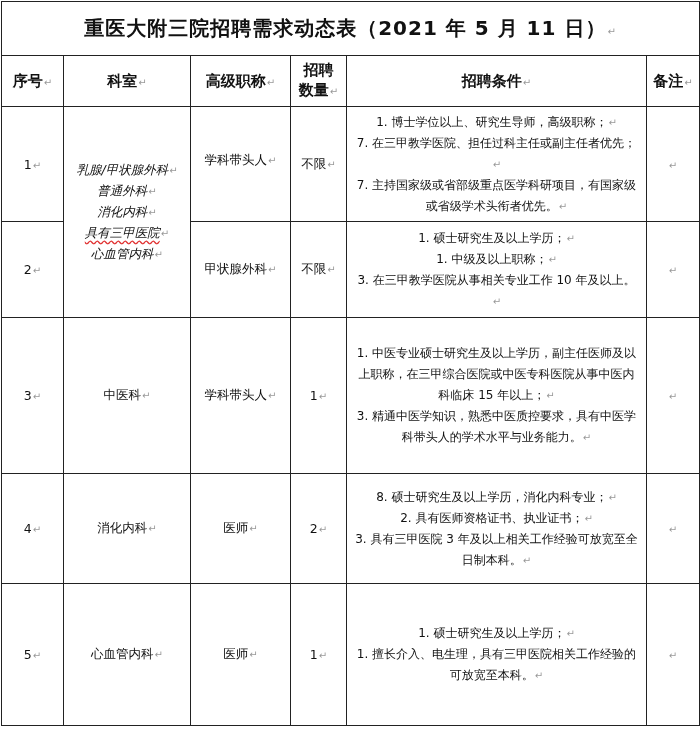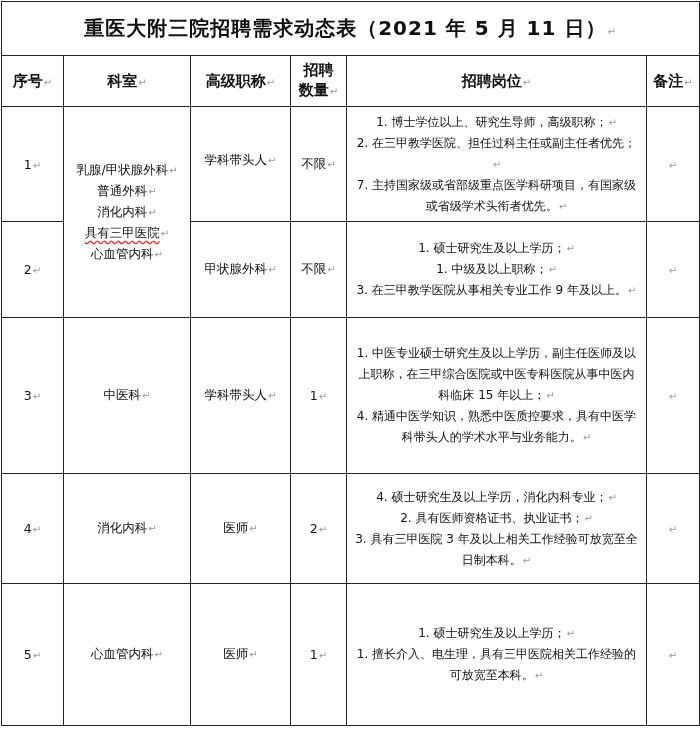--- a/index.html
+++ b/index.html
@@ -18,21 +18,21 @@
     font-weight: normal;
   }
   .title-cell {
     height: 53px;
     font-size: 20px; font-weight: bold !important; letter-spacing: 1px;
   }
   .hdr { height: 50px; font-size: 15px; font-weight: bold !important; }
   .hdr .two { display: inline-block; line-height: 20px; }
   .mark { color: #999; font-size: 10px; font-weight: normal; margin-left: 1px; }
   .cell { font-size: 12.5px; }
-  .dept-lines { line-height: 20px; font-size: 12.5px; }
+  .dept-lines { line-height: 20px; font-size: 12.5px; font-style: italic; }
   .cond {
     text-align: center;
     font-size: 12px; line-height: 21px;
     padding: 4px 6px !important;
   }
   .cond div { white-space: normal; }
   .rline { text-decoration: underline wavy #e03030; text-underline-offset: 3px; }
   .note { color: #999; font-size: 10px; }
 </style>
 </head>
@@ -51,74 +51,74 @@
       <tr>
     <td class="title-cell" colspan="6">
       <span>重医大附三院招聘需求动态表（2021 年 5 月 11 日）</span><span class="mark">↵</span>
     </td>
   </tr>
   <tr>
     <th class="hdr"><span>序号</span><span class="mark">↵</span></th>
     <th class="hdr"><span>科室</span><span class="mark">↵</span></th>
     <th class="hdr"><span>高级职称</span><span class="mark">↵</span></th>
     <th class="hdr"><span class="two"><span>招聘</span><br><span>数量</span><span class="mark">↵</span></span></th>
-    <th class="hdr"><span>招聘岗位</span><span class="mark">↵</span></th>
+    <th class="hdr"><span>招聘条件</span><span class="mark">↵</span></th>
     <th class="hdr"><span>备注</span><span class="mark">↵</span></th>
   </tr>
 
   <tr style="height:115px">
     <td class="cell"><span>1</span><span class="mark">↵</span></td>
     <td class="dept-lines" rowspan="2">
       <div><span>乳腺/甲状腺外科</span><span class="mark">↵</span></div>
       <div><span>普通外科</span><span class="mark">↵</span></div>
       <div><span>消化内科</span><span class="mark">↵</span></div>
       <div><span class="rline">具有三甲医院</span><span class="mark">↵</span></div>
       <div><span>心血管内科</span><span class="mark">↵</span></div>
     </td>
     <td class="cell" style="vertical-align:top;padding-top:45px"><span>学科带头人</span><span class="mark">↵</span></td>
     <td class="cell"><span>不限</span><span class="mark">↵</span></td>
     <td class="cond">
       <div><span>1. 博士学位以上、研究生导师，高级职称；</span><span class="mark">↵</span></div>
-      <div><span>2. 在三甲教学医院、担任过科主任或副主任者优先；</span><span class="mark">↵</span></div>
+      <div><span>7. 在三甲教学医院、担任过科主任或副主任者优先；</span><span class="mark">↵</span></div>
       <div><span>7. 主持国家级或省部级重点医学科研项目，有国家级或省级学术头衔者优先。</span><span class="mark">↵</span></div>
     </td>
     <td class="cell"><span></span><span class="note">↵</span></td>
   </tr>
 
   <tr style="height:96px">
     <td class="cell"><span>2</span><span class="mark">↵</span></td>
     <td class="cell"><span>甲状腺外科</span><span class="mark">↵</span></td>
     <td class="cell"><span>不限</span><span class="mark">↵</span></td>
     <td class="cond">
       <div><span>1. 硕士研究生及以上学历；</span><span class="mark">↵</span></div>
       <div><span>1. 中级及以上职称；</span><span class="mark">↵</span></div>
-      <div><span>3. 在三甲教学医院从事相关专业工作 9 年及以上。</span><span class="mark">↵</span></div>
+      <div><span>3. 在三甲教学医院从事相关专业工作 10 年及以上。</span><span class="mark">↵</span></div>
     </td>
     <td class="cell"><span></span><span class="note">↵</span></td>
   </tr>
 
   <tr style="height:156px">
     <td class="cell"><span>3</span><span class="mark">↵</span></td>
     <td class="cell"><span>中医科</span><span class="mark">↵</span></td>
     <td class="cell"><span>学科带头人</span><span class="mark">↵</span></td>
     <td class="cell"><span>1</span><span class="mark">↵</span></td>
     <td class="cond">
       <div><span>1. 中医专业硕士研究生及以上学历，副主任医师及以上职称，在三甲综合医院或中医专科医院从事中医内科临床 15 年以上；</span><span class="mark">↵</span></div>
-      <div><span>4. 精通中医学知识，熟悉中医质控要求，具有中医学科带头人的学术水平与业务能力。</span><span class="mark">↵</span></div>
+      <div><span>3. 精通中医学知识，熟悉中医质控要求，具有中医学科带头人的学术水平与业务能力。</span><span class="mark">↵</span></div>
     </td>
     <td class="cell"><span></span><span class="note">↵</span></td>
   </tr>
 
   <tr style="height:110px">
     <td class="cell"><span>4</span><span class="mark">↵</span></td>
     <td class="cell"><span>消化内科</span><span class="mark">↵</span></td>
     <td class="cell"><span>医师</span><span class="mark">↵</span></td>
     <td class="cell"><span>2</span><span class="mark">↵</span></td>
     <td class="cond">
-      <div><span>4. 硕士研究生及以上学历，消化内科专业；</span><span class="mark">↵</span></div>
+      <div><span>8. 硕士研究生及以上学历，消化内科专业；</span><span class="mark">↵</span></div>
       <div><span>2. 具有医师资格证书、执业证书；</span><span class="mark">↵</span></div>
       <div><span>3. 具有三甲医院 3 年及以上相关工作经验可放宽至全日制本科。</span><span class="mark">↵</span></div>
     </td>
     <td class="cell"><span></span><span class="note">↵</span></td>
   </tr>
 
   <tr style="height:142px">
     <td class="cell"><span>5</span><span class="mark">↵</span></td>
     <td class="cell"><span>心血管内科</span><span class="mark">↵</span></td>
     <td class="cell"><span>医师</span><span class="mark">↵</span></td>

